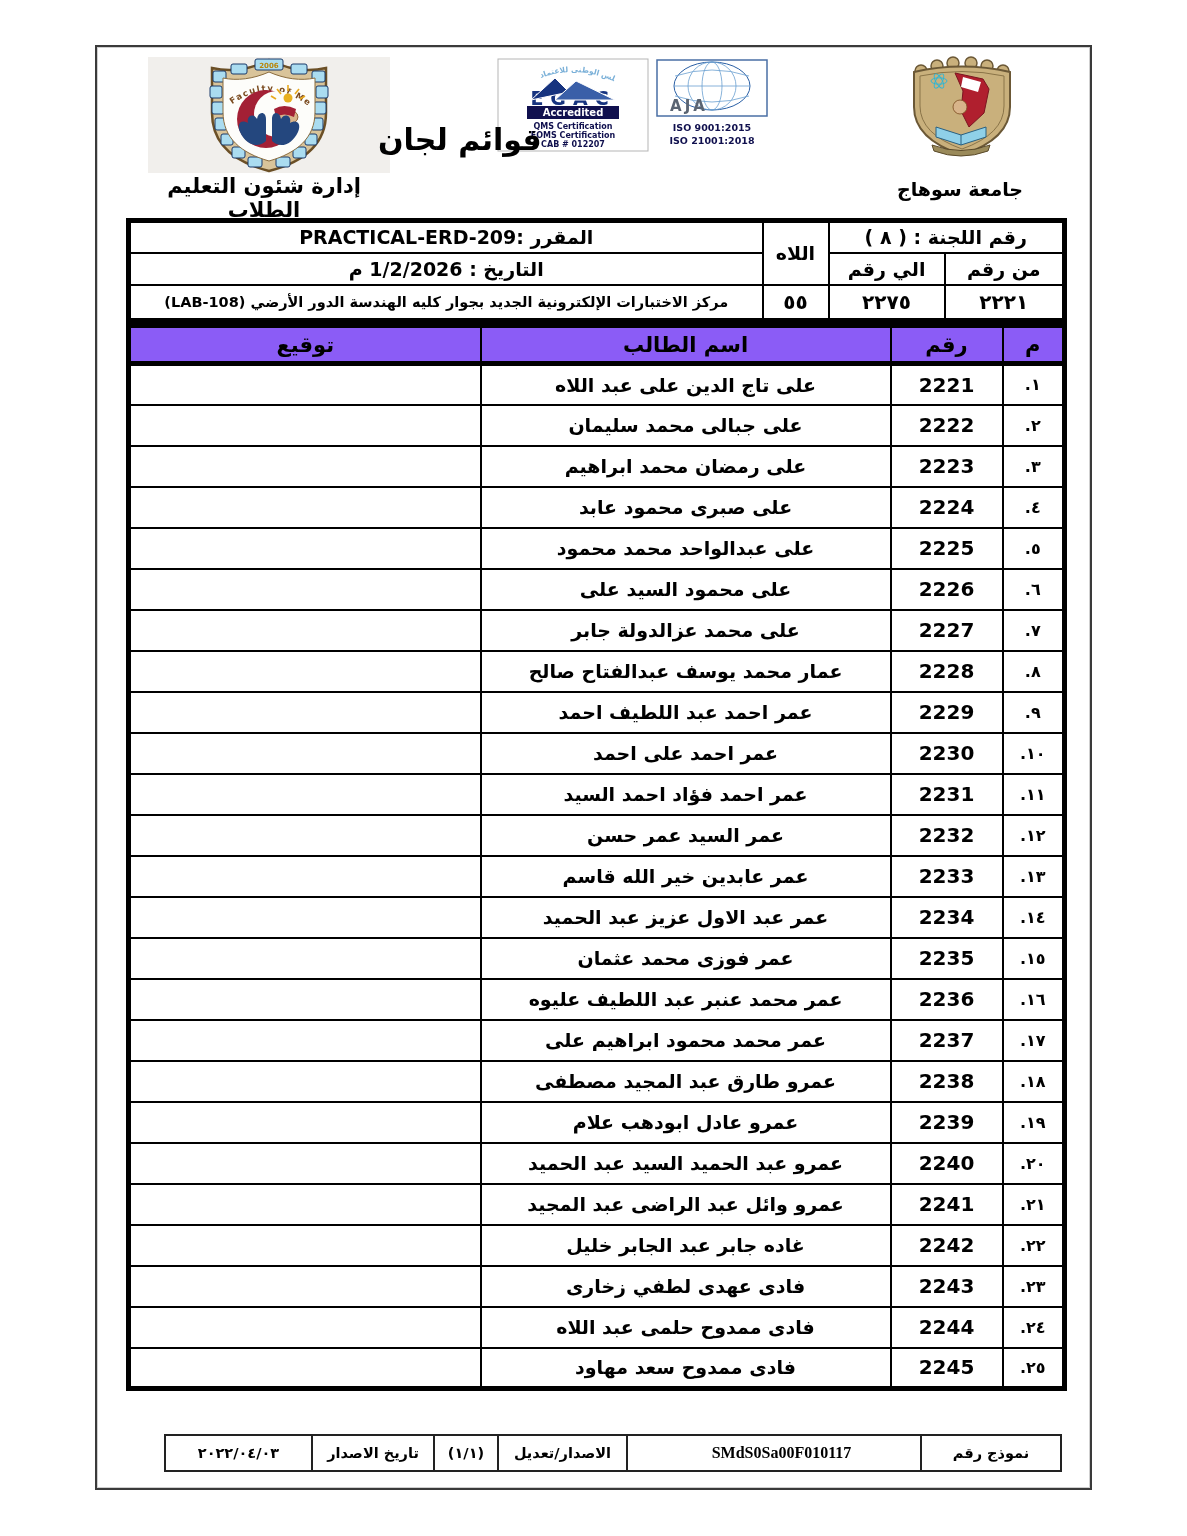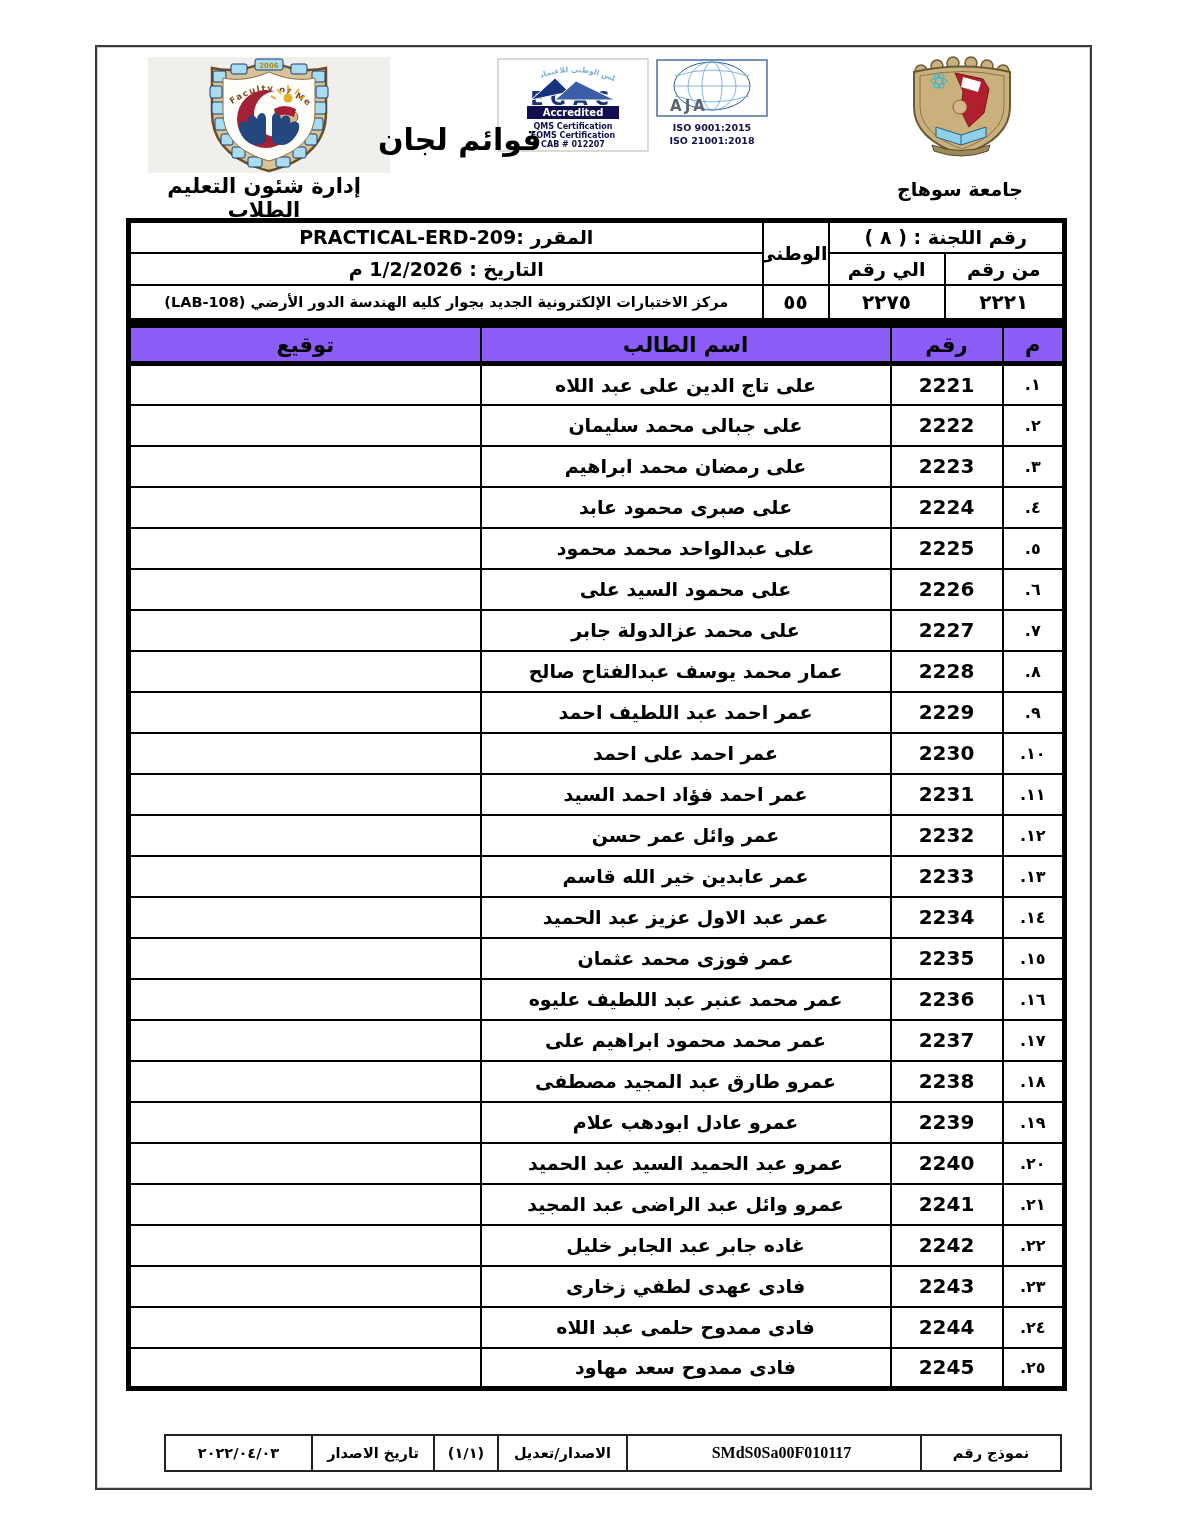--- a/index.html
+++ b/index.html
@@ -169,21 +169,21 @@
 <table class="info-table">
   <colgroup>
       <col style="width:120px">
       <col style="width:116px">
       <col style="width:66px">
       <col style="width:634px">
     </colgroup>
   <tbody>
       <tr class="r1">
     <td colspan="2">رقم اللجنة : ( ٨ )</td>
-    <td rowspan="2">الوطنى</td>
+    <td rowspan="2">اللاه</td>
     <td>المقرر :PRACTICAL-ERD-209</td>
   </tr>
   <tr class="r2">
     <td>من رقم</td>
     <td>الي رقم</td>
     <td>التاريخ : 1/2/2026 م</td>
   </tr>
   <tr class="r3">
     <td class="cell-value">٢٢٢١</td>
     <td class="cell-value">٢٢٧٥</td>
@@ -271,21 +271,21 @@
   </tr>
       <tr>
     <td class="c-serial">١١.</td>
     <td class="c-num">2231</td>
     <td class="c-name">عمر احمد فؤاد احمد السيد</td>
     <td class="c-sign"></td>
   </tr>
       <tr>
     <td class="c-serial">١٢.</td>
     <td class="c-num">2232</td>
-    <td class="c-name">عمر وائل عمر حسن</td>
+    <td class="c-name">عمر السيد عمر حسن</td>
     <td class="c-sign"></td>
   </tr>
       <tr>
     <td class="c-serial">١٣.</td>
     <td class="c-num">2233</td>
     <td class="c-name">عمر عابدين خير الله قاسم</td>
     <td class="c-sign"></td>
   </tr>
       <tr>
     <td class="c-serial">١٤.</td>

